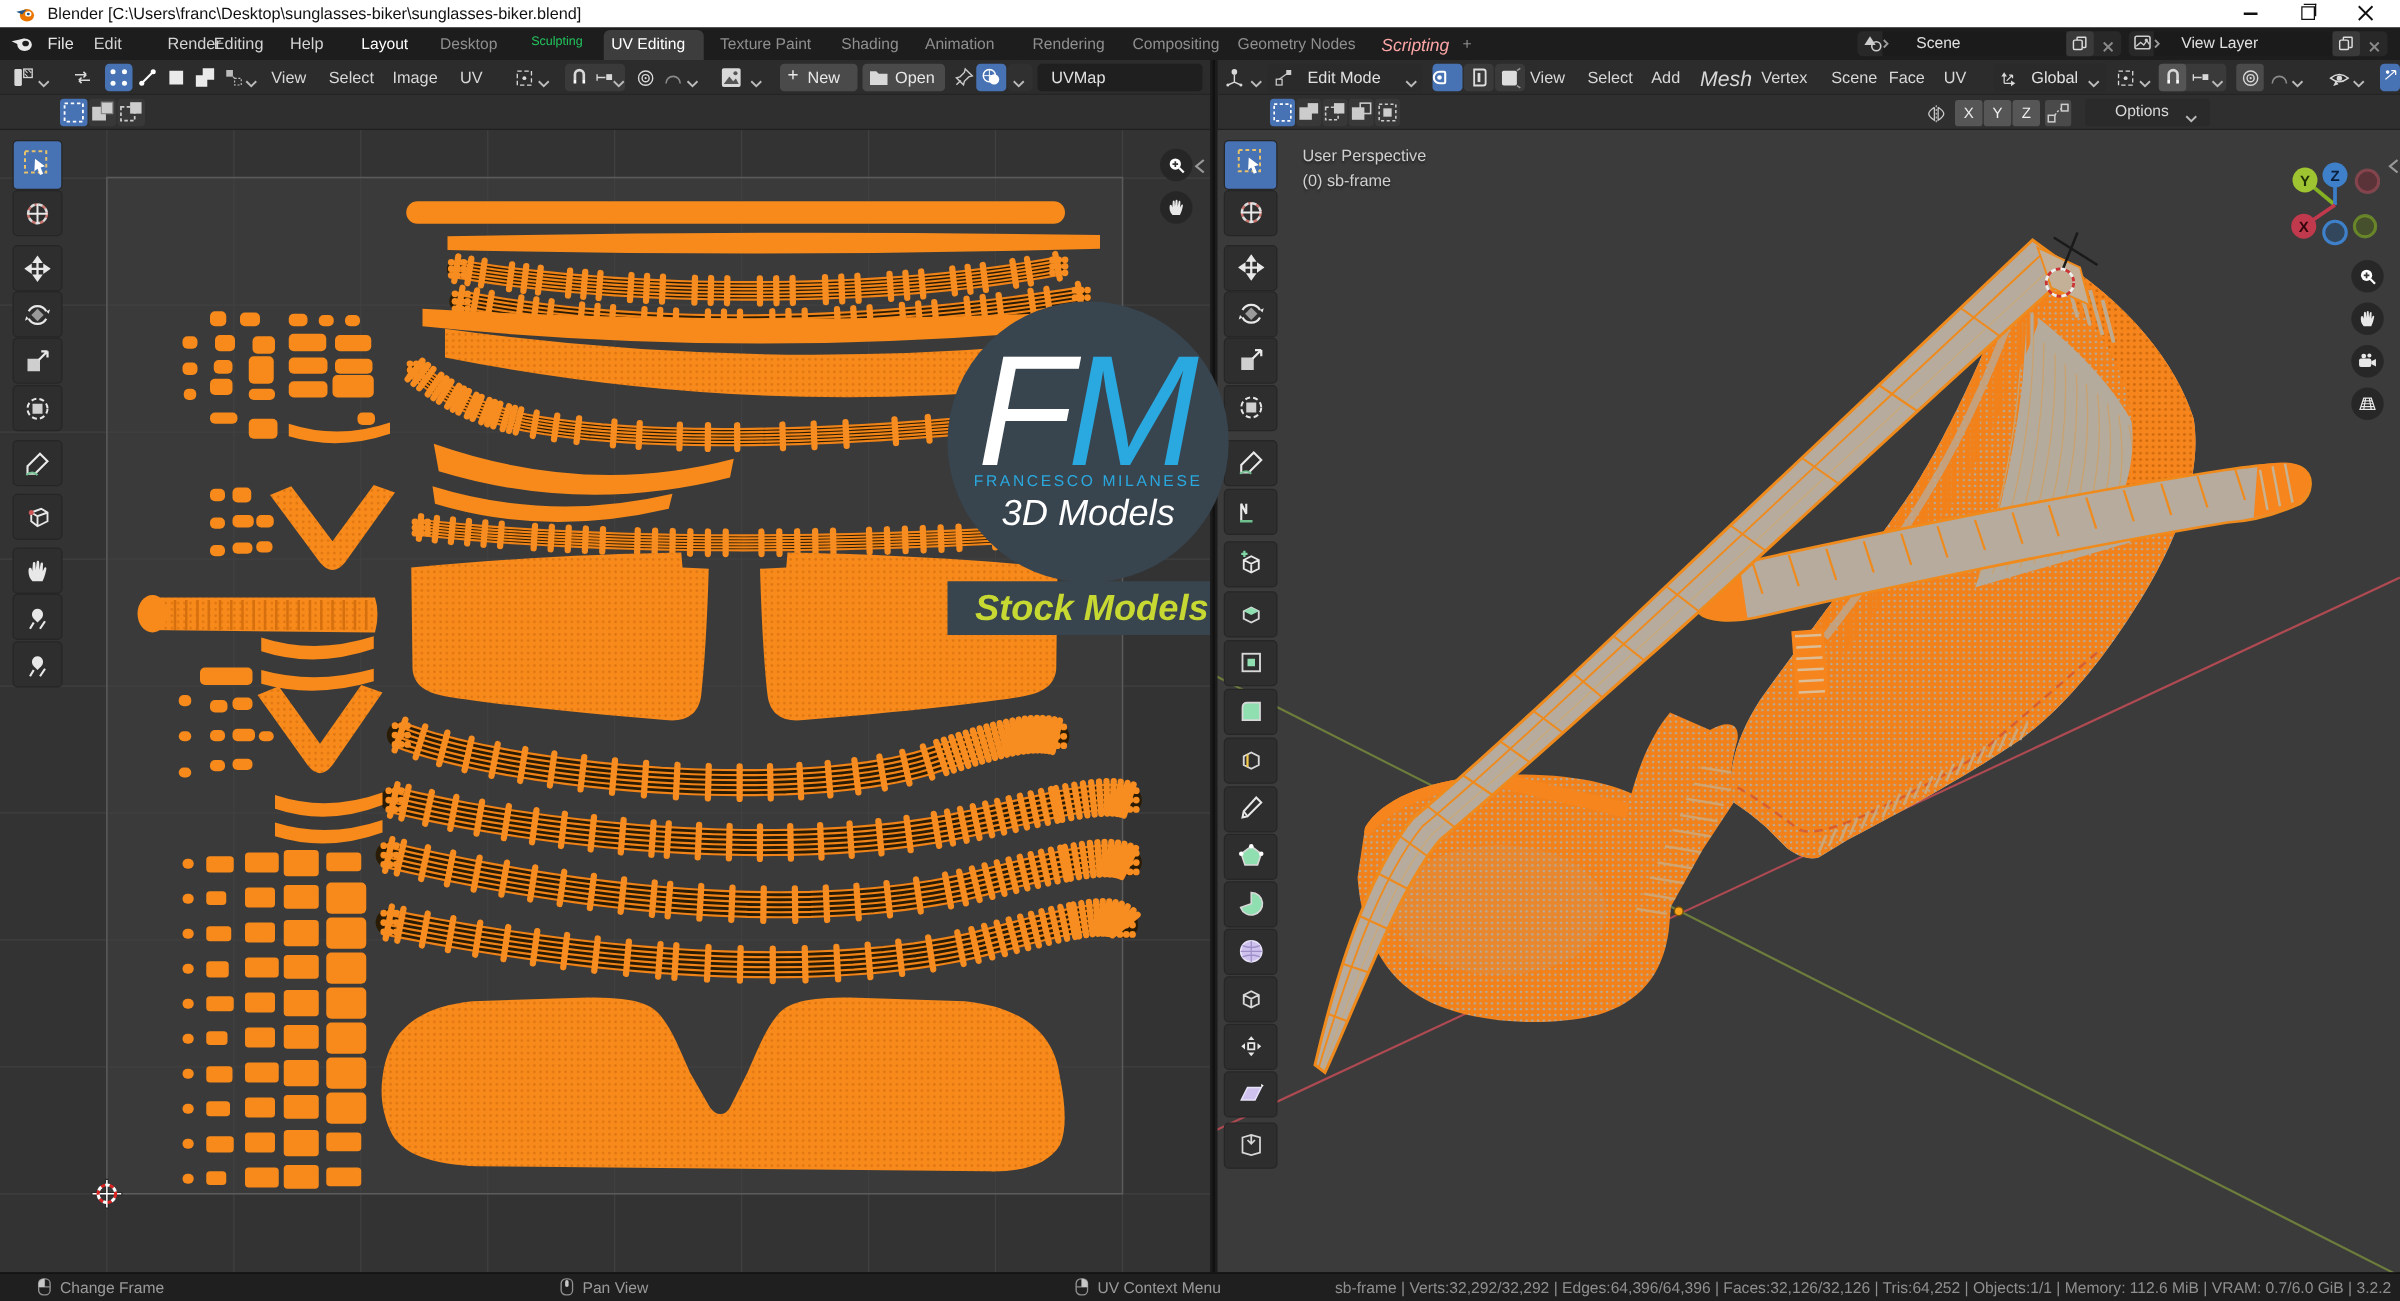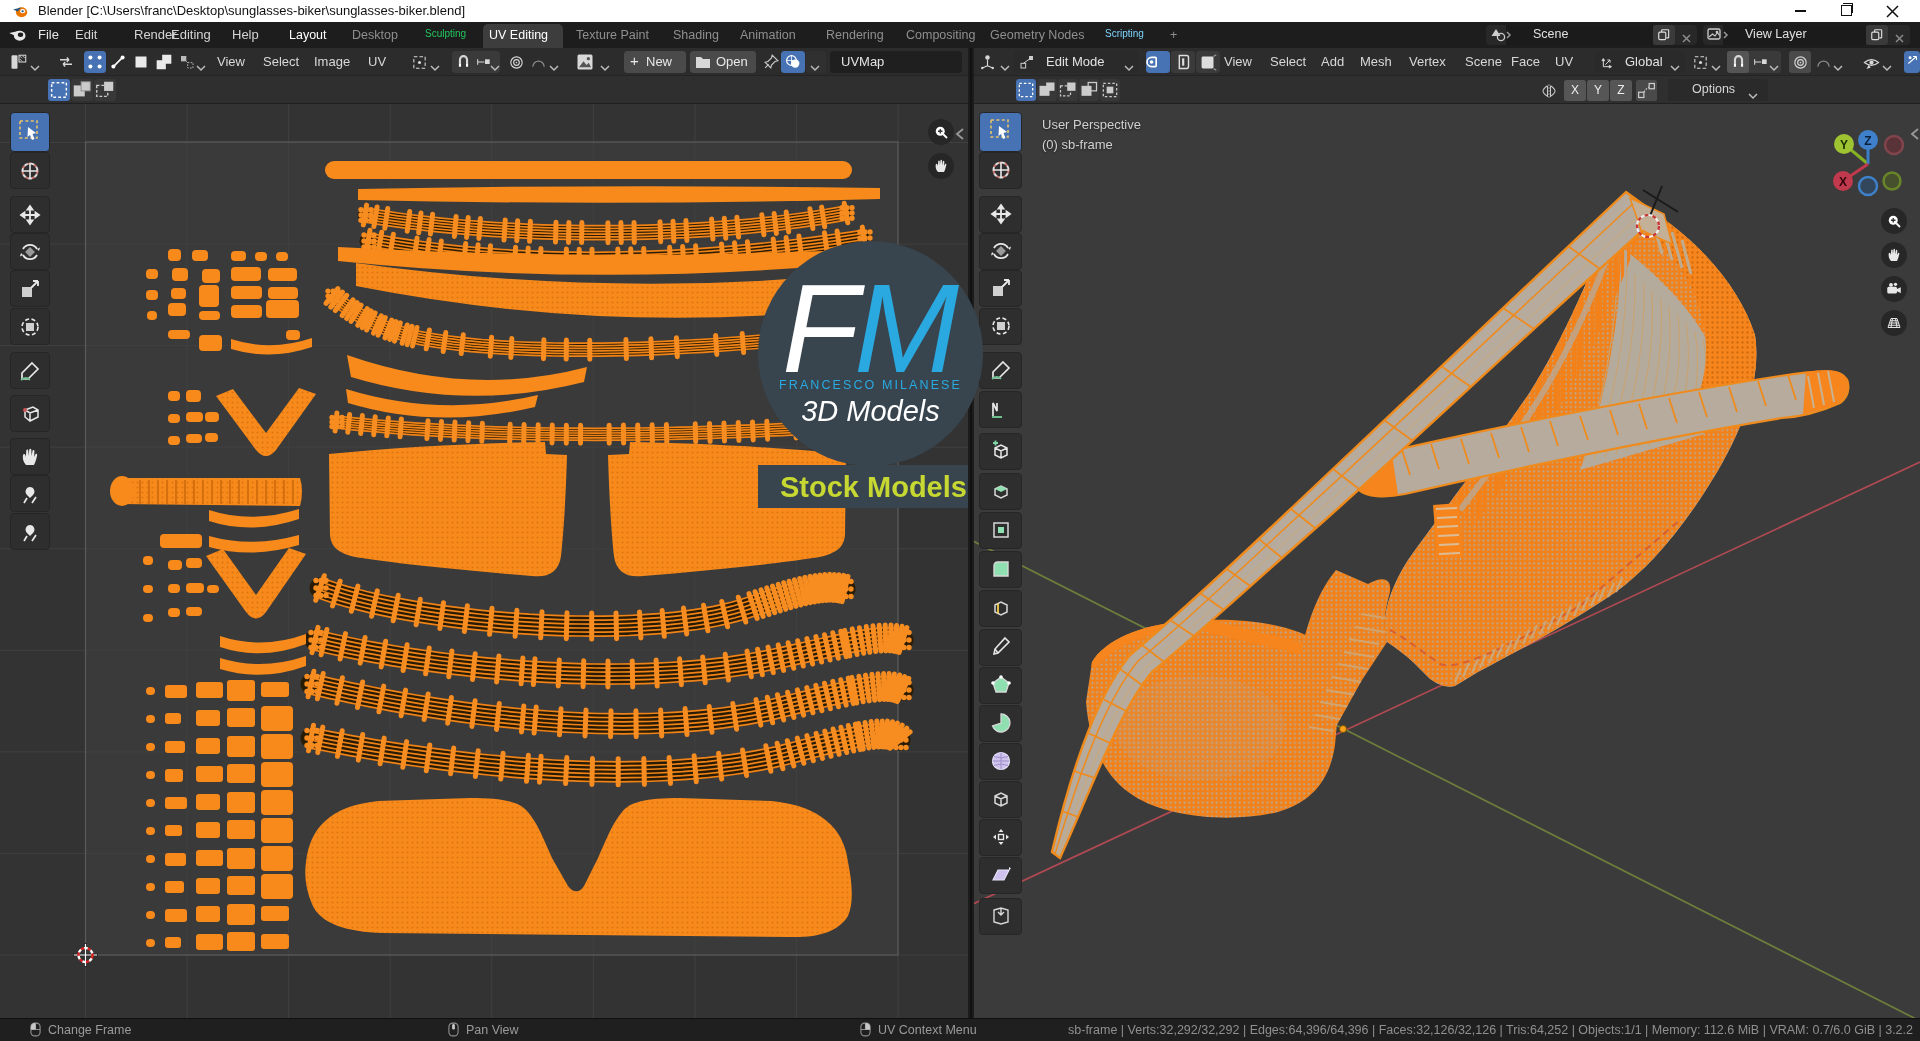--- a/index.html
+++ b/index.html
@@ -436,21 +436,21 @@
 <div style="position:absolute;left:289px;top:28px;font-size:12.5px;color:#ffffff;">Layout</div>
 <div style="position:absolute;left:352px;top:28px;font-size:12.5px;color:#8f8f8f;">Desktop</div>
 <div style="position:absolute;left:425px;top:28px;font-size:10px;color:#22c55e;">Sculpting</div>
 <div style="position:absolute;left:489px;top:28px;font-size:12.5px;color:#ffffff;">UV Editing</div>
 <div style="position:absolute;left:576px;top:28px;font-size:12.5px;color:#8f8f8f;">Texture Paint</div>
 <div style="position:absolute;left:673px;top:28px;font-size:12.5px;color:#8f8f8f;">Shading</div>
 <div style="position:absolute;left:740px;top:28px;font-size:12.5px;color:#8f8f8f;">Animation</div>
 <div style="position:absolute;left:826px;top:28px;font-size:12.5px;color:#8f8f8f;">Rendering</div>
 <div style="position:absolute;left:906px;top:28px;font-size:12.5px;color:#8f8f8f;">Compositing</div>
 <div style="position:absolute;left:990px;top:28px;font-size:12.5px;color:#8f8f8f;">Geometry Nodes</div>
-<div style="position:absolute;left:1105px;top:28px;font-size:10px;color:#7dd3fc;">Scripting</div>
+<div style="position:absolute;left:1105px;top:28px;font-size:14px;color:#fca5a5;font-style:italic;">Scripting</div>
 <div style="position:absolute;left:1170px;top:28px;font-size:12.5px;color:#8f8f8f;">+</div>
 <div style="position:absolute;left:1486px;top:25px;width:211px;height:20px;background:#282828;border-radius:4px;"></div>
 <div style="position:absolute;left:1506px;top:25px;width:147px;height:20px;background:#1b1b1b;"></div>
 <div style="position:absolute;left:1489px;top:27px;width:26px;height:16px;"><svg width="26" height="16" viewBox="0 0 26 16">
       <path d="M7,2 L11.5,9 H2.5 Z" fill="#ccc"></path>
       <circle cx="12" cy="10" r="3.6" fill="none" stroke="#ccc" stroke-width="1.3"></circle>
       <path d="M18,5 l3,3 l-3,3" stroke="#999" stroke-width="1.5" fill="none"></path>
     </svg></div>
 <div style="position:absolute;left:1533px;top:27px;font-size:12.5px;color:#e0e0e0;">Scene</div>
 <div style="position:absolute;left:1653px;top:25px;width:22px;height:20px;background:#3a3a3a;border-radius:3px;"></div>
@@ -625,21 +625,21 @@
       <path d="M8,5 h8 a2,2 0 0 1 2,2 v10 a2,2 0 0 1 -2,2 h-8 Z" fill="none" stroke="#ddd" stroke-width="1.6"></path>
       <rect x="11" y="8" width="2.4" height="8" fill="#ddd"></rect>
     </svg></div>
 <div style="position:absolute;left:1196px;top:51px;width:24px;height:22px;background:#3a3a3a;border-radius:3.5px;"><svg width="24" height="22" viewBox="0 0 24 24">
       <rect x="5" y="6" width="13" height="13" rx="1.5" fill="#ddd"></rect>
       <path d="M18,6 l3,-2 M18,19 l3,2" stroke="#999" stroke-width="1.3"></path>
     </svg></div>
 <div style="position:absolute;left:1224px;top:54px;font-size:13px;color:#d8d8d8;">View</div>
 <div style="position:absolute;left:1270px;top:54px;font-size:13px;color:#d8d8d8;">Select</div>
 <div style="position:absolute;left:1321px;top:54px;font-size:13px;color:#d8d8d8;">Add</div>
-<div style="position:absolute;left:1360px;top:54px;font-size:13px;color:#d8d8d8;">Mesh</div>
+<div style="position:absolute;left:1360px;top:54px;font-size:17px;color:#d8d8d8;font-style:italic;">Mesh</div>
 <div style="position:absolute;left:1409px;top:54px;font-size:13px;color:#d8d8d8;">Vertex</div>
 <div style="position:absolute;left:1465px;top:54px;font-size:13px;color:#d8d8d8;">Scene</div>
 <div style="position:absolute;left:1511px;top:54px;font-size:13px;color:#d8d8d8;">Face</div>
 <div style="position:absolute;left:1555px;top:54px;font-size:13px;color:#d8d8d8;">UV</div>
 <div style="position:absolute;left:1595px;top:51px;width:90px;height:22px;background:#2a2a2a;border-radius:3.5px;"></div>
 <div style="position:absolute;left:1600px;top:54px;width:16px;height:16px;"><svg width="16" height="16" viewBox="0 0 24 24">
       <path d="M5,19 L5,7 M5,19 L17,19 M5,7 l-2,3 h4 Z M17,19 l-3,-2 v4 Z M8,16 L15,9 M15,9 l-4,0 M15,9 l0,4" stroke="#d8d8d8" stroke-width="1.5" fill="none"></path>
     </svg></div>
 <div style="position:absolute;left:1625px;top:54px;font-size:13px;color:#e2e2e2;">Global</div>
 <div style="position:absolute;left:1670px;top:58px;width:10px;height:8px;"><svg width="10" height="8">
@@ -940,21 +940,21 @@
       <text x="19" y="65.5" font-size="12" font-weight="bold" text-anchor="middle" fill="#33060d" font-family="Liberation Sans">X</text>
       <circle cx="70" cy="25" r="9" fill="#5a3339" stroke="#c0556277" stroke-width="2.5"></circle>
       <circle cx="44" cy="66" r="9" fill="#33475c" stroke="#3e80c9" stroke-width="2.5"></circle>
       <circle cx="68" cy="61" r="8.5" fill="#46502c" stroke="#84b02399" stroke-width="2.5"></circle>
     </svg></div>
 <div style="position:absolute;left:758px;top:241px;width:225px;height:225px;border-radius:50%;background:#38454f;"></div>
 <div style="position:absolute;left:782px;top:266px;font-family:'Liberation Sans',sans-serif;font-size:126px;font-style:italic;font-weight:400;color:#fff;letter-spacing:-5px;line-height:1;">F<span style="color:#2aa9e0;">M</span></div>
 <div style="position:absolute;left:758px;top:378px;width:225px;text-align:center;font-size:12.5px;letter-spacing:2.1px;color:#2aa9e0;">FRANCESCO MILANESE</div>
 <div style="position:absolute;left:758px;top:395px;width:225px;text-align:center;font-size:29px;font-style:italic;color:#fff;">3D Models</div>
 <div style="position:absolute;left:758px;top:465px;width:210px;height:43px;background:#38454f;"></div>
-<div style="position:absolute;left:780px;top:471px;font-size:29px;font-weight:bold;color:#c6d831;">Stock Models</div>
+<div style="position:absolute;left:780px;top:471px;font-size:29px;font-style:italic;font-weight:bold;color:#c6d831;">Stock Models</div>
 <div style="position:absolute;left:0;top:1018px;width:1920px;height:23px;background:#1f1f1f;border-top:1px solid #101010;box-sizing:border-box;"></div>
 <div style="position:absolute;left:30px;top:1022px;"><svg width="11" height="15" viewBox="0 0 12 16">
       <rect x="1" y="1" width="10" height="14" rx="4" fill="none" stroke="#909090" stroke-width="1.2"></rect>
       <path d="M1,8 h10 M6,1 v7" stroke="#909090" stroke-width="1.2"></path>
       <path d="M1,5 a5,4 0 0 1 5,-4 v7 h-5 Z" fill="#c8c8c8"></path>
     </svg></div>
 <div style="position:absolute;left:48px;top:1023px;font-size:12.5px;color:#9a9a9a;">Change Frame</div>
 <div style="position:absolute;left:448px;top:1022px;"><svg width="11" height="15" viewBox="0 0 12 16">
       <rect x="1" y="1" width="10" height="14" rx="4" fill="none" stroke="#909090" stroke-width="1.2"></rect>
       <rect x="4.5" y="2" width="3" height="6" rx="1.5" fill="#c8c8c8"></rect>

